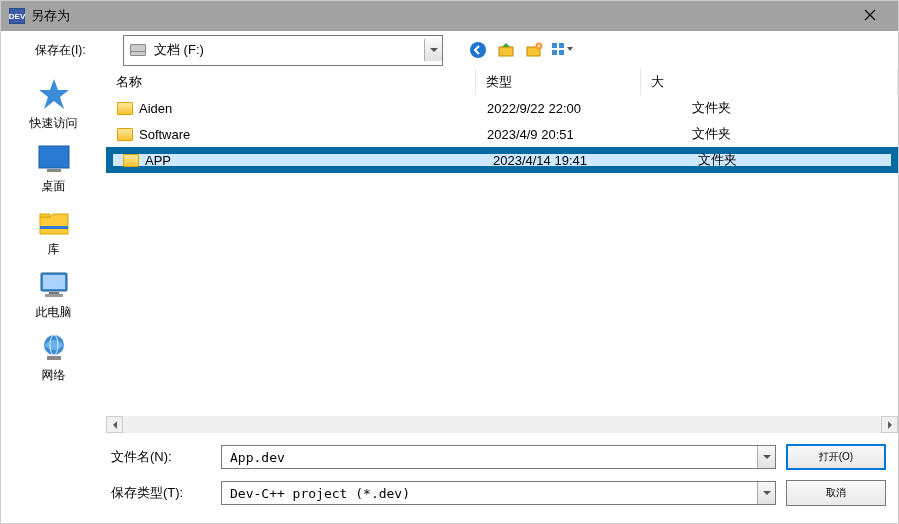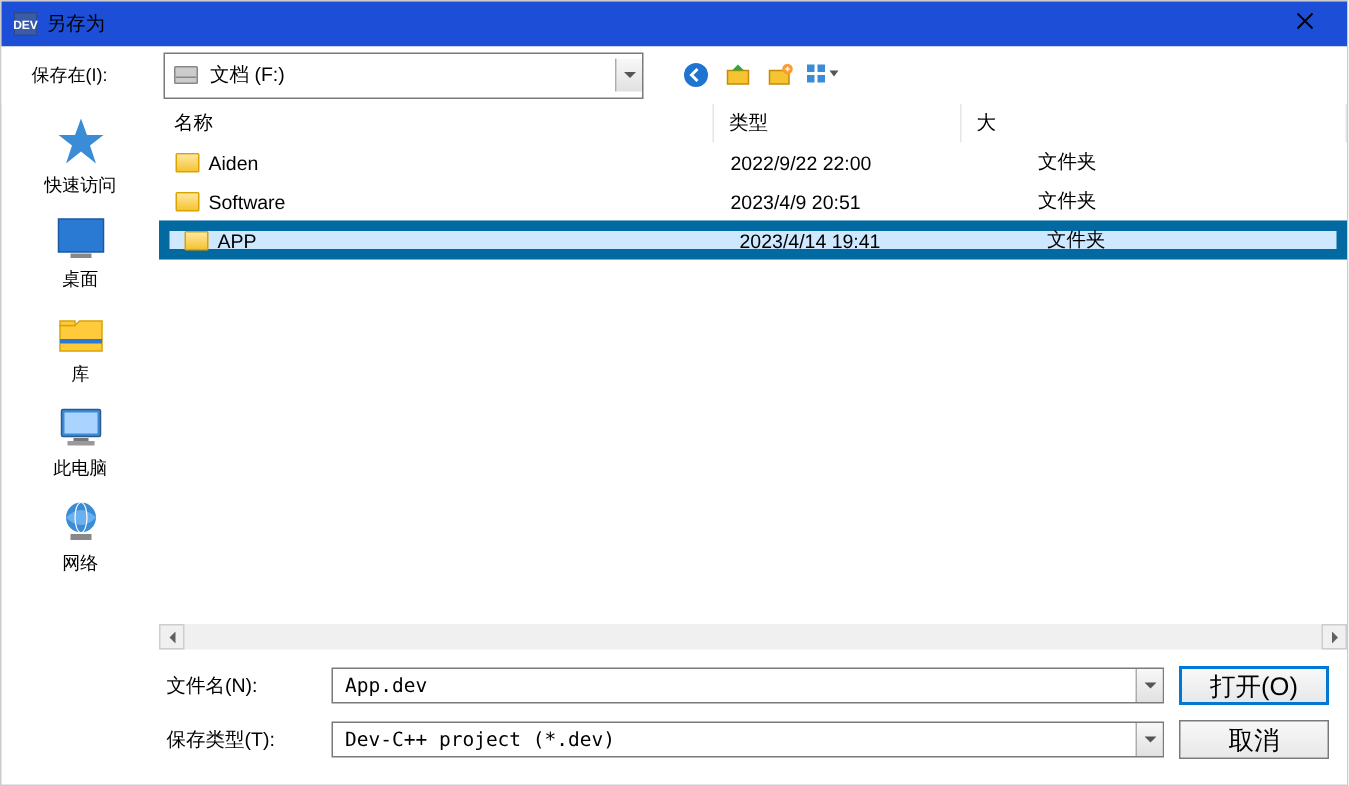--- a/index.html
+++ b/index.html
@@ -1,22 +1,22 @@
 <!DOCTYPE html>
 <html><head>
 <meta charset="utf-8">
 <style>
 * { box-sizing: border-box; margin: 0; padding: 0; }
 body { font-family: "Microsoft YaHei", "SimSun", Tahoma, sans-serif; font-size: 12px; background: #fff; width: 899px; height: 524px; overflow: hidden; }
 .window { width: 899px; height: 524px; display: flex; flex-direction: column; border: 1px solid #ccc; }
-.titlebar { height: 30px; display: flex; align-items: center; padding: 0 8px; background: #1d4ed8; }
+.titlebar { height: 30px; display: flex; align-items: center; padding: 0 8px; background: #a3a3a3; }
 .titlebar .app-icon { width: 16px; height: 16px; background: #3b5ba8; color: #fff; font-size: 8px; display:flex; align-items:center; justify-content:center; font-weight:bold; border:1px solid #2a4a90; }
 .titlebar .title { margin-left: 6px; flex: 1; font-size: 13px; }
 .titlebar .close { width: 40px; text-align: center; font-size: 16px; line-height: 16px; cursor: default; }
-.toolbar-row { height: 38px; display: flex; align-items: center; padding: 0 22px 0 20px; gap: 8px; background:#fff; }
+.toolbar-row { height: 38px; display: flex; align-items: center; padding: 0 22px 0 34px; gap: 8px; background:#fff; }
 .label-savein { width: 80px; }
 .location-combo { display:flex; align-items:center; height:31px; border:1px solid #7a7a7a; background:#fff; width:320px; }
 .location-combo .drive-icon { width:16px; height:12px; margin:0 6px; background:#ccc; border:1px solid #888; border-radius:1px; position:relative; }
 .location-combo .drive-icon::after { content:""; position:absolute; left:0; top:6px; height:1px; width:100%; background:#888; }
 .location-combo .loc-text { flex:1; padding:0 2px; font-size:13px; }
 .location-combo .dd { width:18px; height:22px; display:flex; align-items:center; justify-content:center; border-left:1px solid #adadad; background:linear-gradient(#f8f8f8,#e1e1e1); }
 .dd svg { width:8px; height:8px; }
 .nav-icons { display:flex; align-items:center; gap:6px; margin-left:16px; }
 .nav-icons .ico { width:22px; height:22px; display:flex; align-items:center; justify-content:center; }
 .body-row { flex:1; display:flex; min-height:0; }
@@ -41,21 +41,21 @@
 .cell-type { width:165px; }
 .scrollbar-bottom { height:17px; background:#f0f0f0; display:flex; align-items:center; }
 .scrollbar-bottom .sb-btn { width:17px; height:17px; display:flex; align-items:center; justify-content:center; background:#f0f0f0; border:1px solid #cdcdcd; }
 .scrollbar-bottom .sb-track { flex:1; }
 .bottom-area { padding:6px 12px 12px 110px; }
 .bottom-row { display:flex; align-items:center; height:36px; gap:10px; }
 .bottom-row .blabel { width:100px; font-size:13px; }
 .bottom-combo { flex:1; height:24px; border:1px solid #7a7a7a; display:flex; align-items:center; background:#fff; }
 .bottom-combo .val { flex:1; padding:0 8px; font-family:"SimSun","NSimSun",monospace; font-size:13px; }
 .bottom-combo .dd { width:18px; height:22px; display:flex; align-items:center; justify-content:center; border-left:1px solid #adadad; background:linear-gradient(#f8f8f8,#e1e1e1); }
-.action-btn { width:100px; height:26px; border:1px solid #7a7a7a; background:linear-gradient(#f8f8f8,#e8e8e8); display:flex; align-items:center; justify-content:center; font-size:17px; }
+.action-btn { width:100px; height:26px; border:1px solid #7a7a7a; background:linear-gradient(#f8f8f8,#e8e8e8); display:flex; align-items:center; justify-content:center; font-size:10px; }
 .action-btn.primary { border:2px solid #0078d7; }
 </style>
 </head>
 <body>
 
 <div class="window">
   <div class="titlebar">
     <div class="app-icon">DEV</div>
     <div class="title">另存为</div>
     <div class="close">

